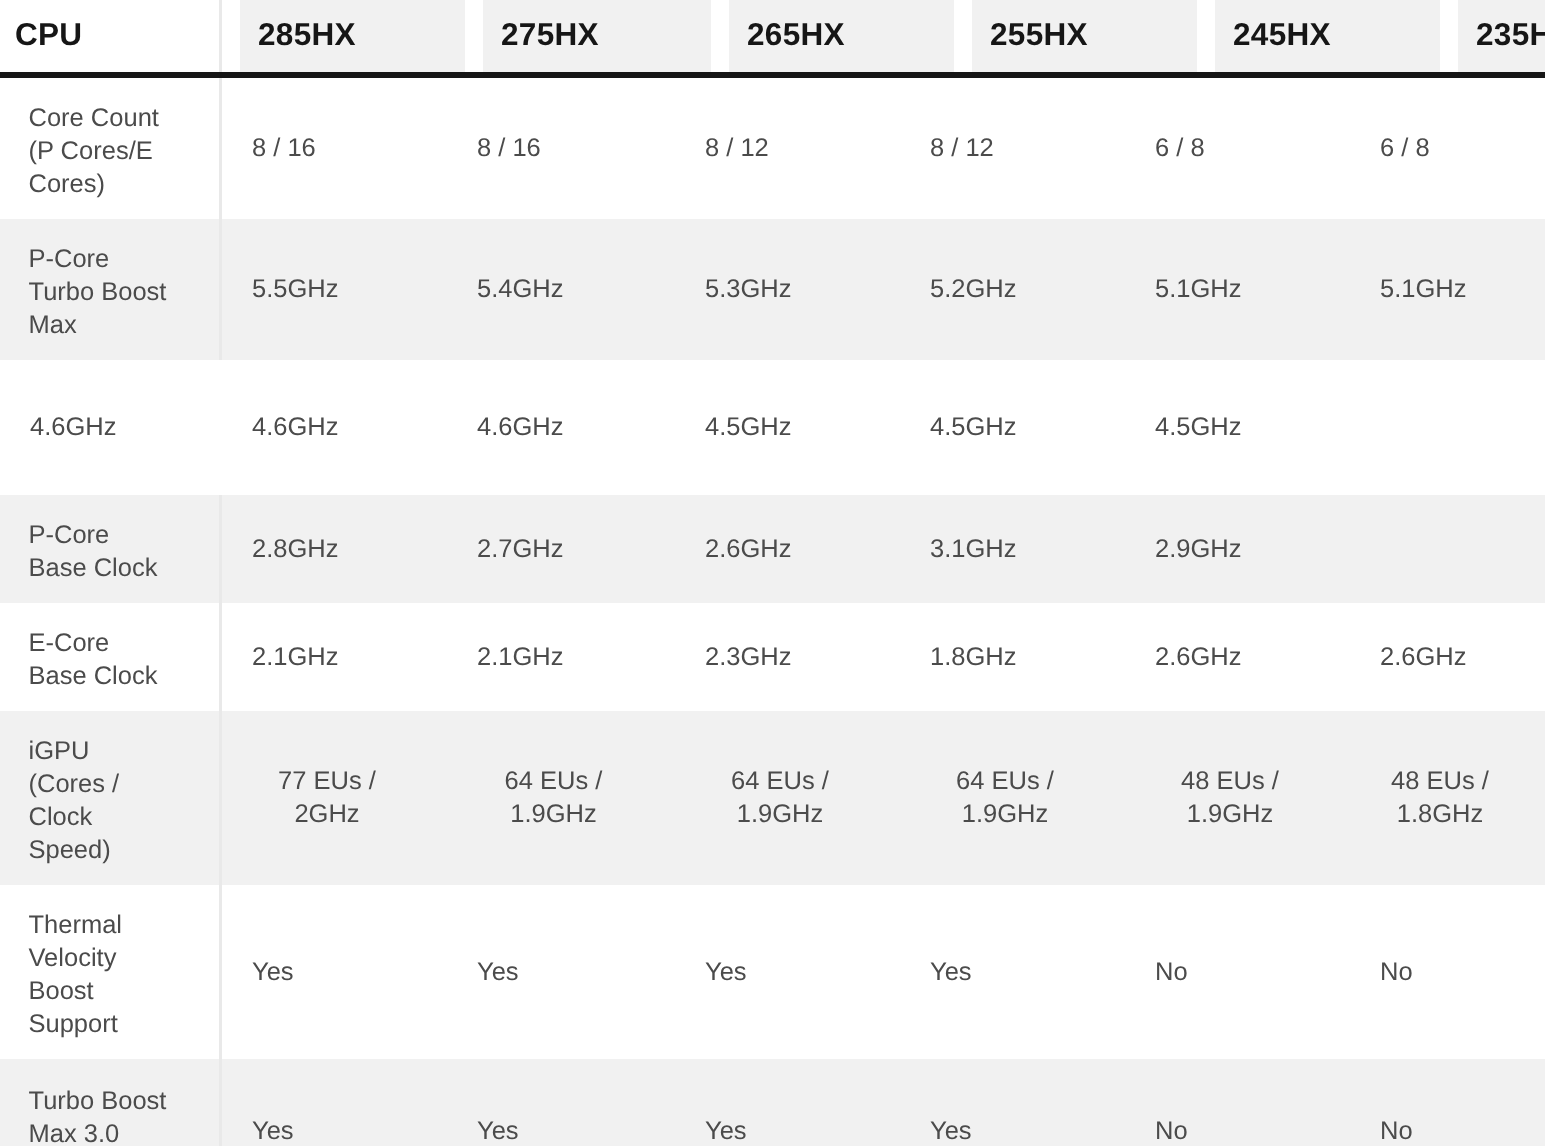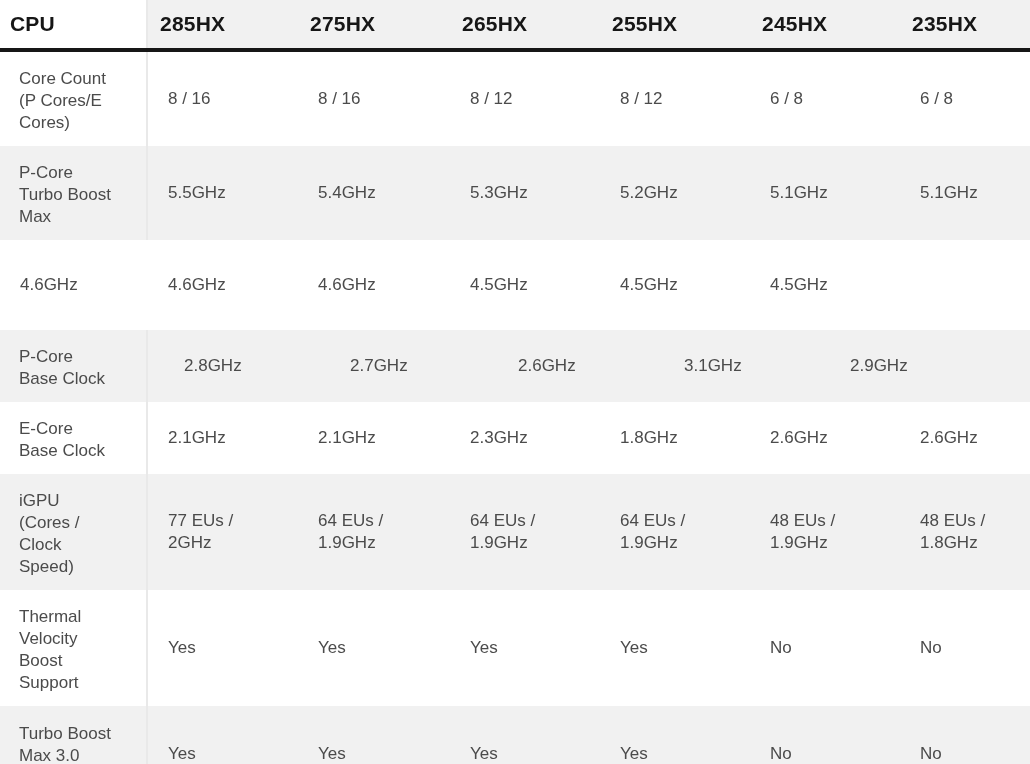--- a/index.html
+++ b/index.html
@@ -16,20 +16,21 @@
     background: var(--page-bg, #fff);
   }
   .grid {
     display: grid;
     grid-template-columns: 148px 150px 152px 150px 150px 150px minmax(0, 1fr);
   }
   
   .thead {
     height: 48px;
     border-bottom: 4px solid var(--header-divider, #161616);
+    gap: 12px;
   }
   .cell {
     display: flex;
     align-items: center;
     box-sizing: border-box;
   }
   .th {
     background: var(--header-bg, #f1f1f1);
     color: var(--header-text, #161616);
     font-size: 21px;
@@ -49,36 +50,37 @@
   }
   .row {
     background: var(--page-bg, #fff);
   }
   .row.alt {
     background: var(--row-alt-bg, #f1f1f1);
   }
   .row:nth-child(1) { min-height: 93px; }
   .row:nth-child(2) { min-height: 90px; }
   .row:nth-child(3) { min-height: 90px; }
-  .row:nth-child(4) { min-height: 68px; gap: 16px; }
+  .row:nth-child(4) { min-height: 68px; }
   .row:nth-child(5) { min-height: 68px; }
   .row:nth-child(6) { min-height: 90px; }
   .row:nth-child(7) { min-height: 113px; }
   .row:nth-child(8) { min-height: 95px; }
   .td {
     color: var(--body-text, #4b4b4b);
     font-size: 17px;
     line-height: 22px;
   }
   .td.label {
     padding: 16px 34px 12px 19px;
     border-right: 2px solid var(--column-separator, #e9e9e9);
   }
   .td.value {
     padding: 12px 30px 12px 20px;
+    text-align: center;
   }
 </style>
 </head>
 <body>
 
 <div class="page">
   <div class="thead grid">
       <div class="cell th first">CPU</div>
       <div class="cell th">285HX</div>
       <div class="cell th">275HX</div>

